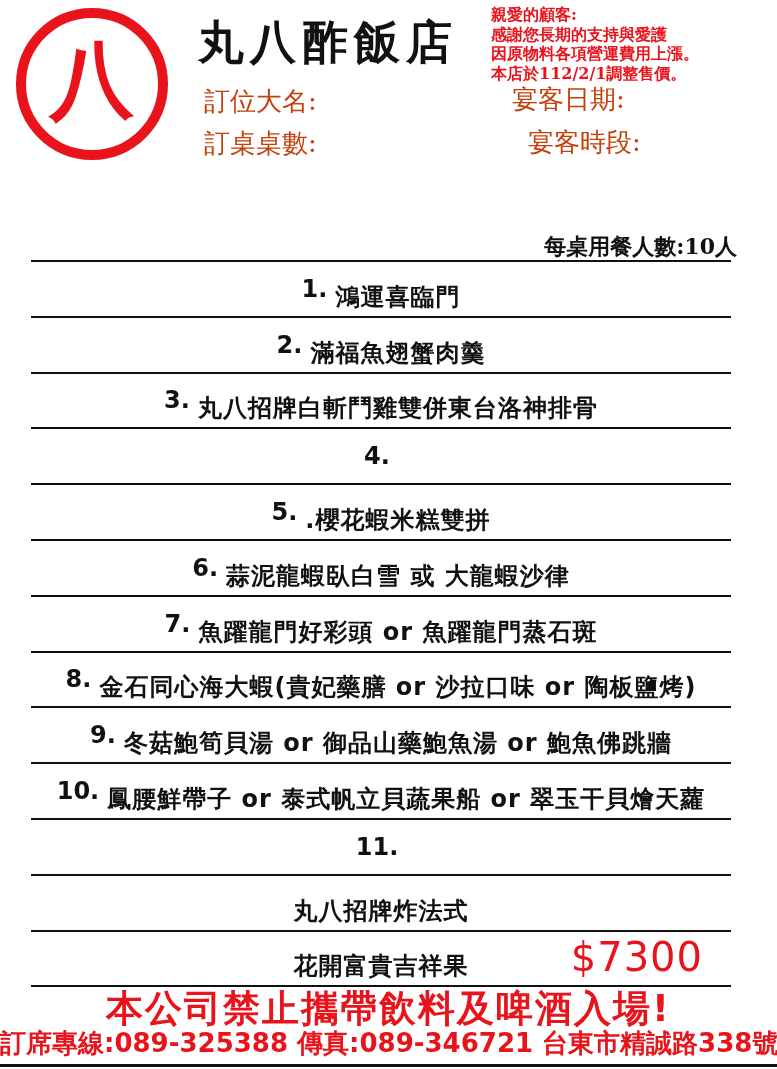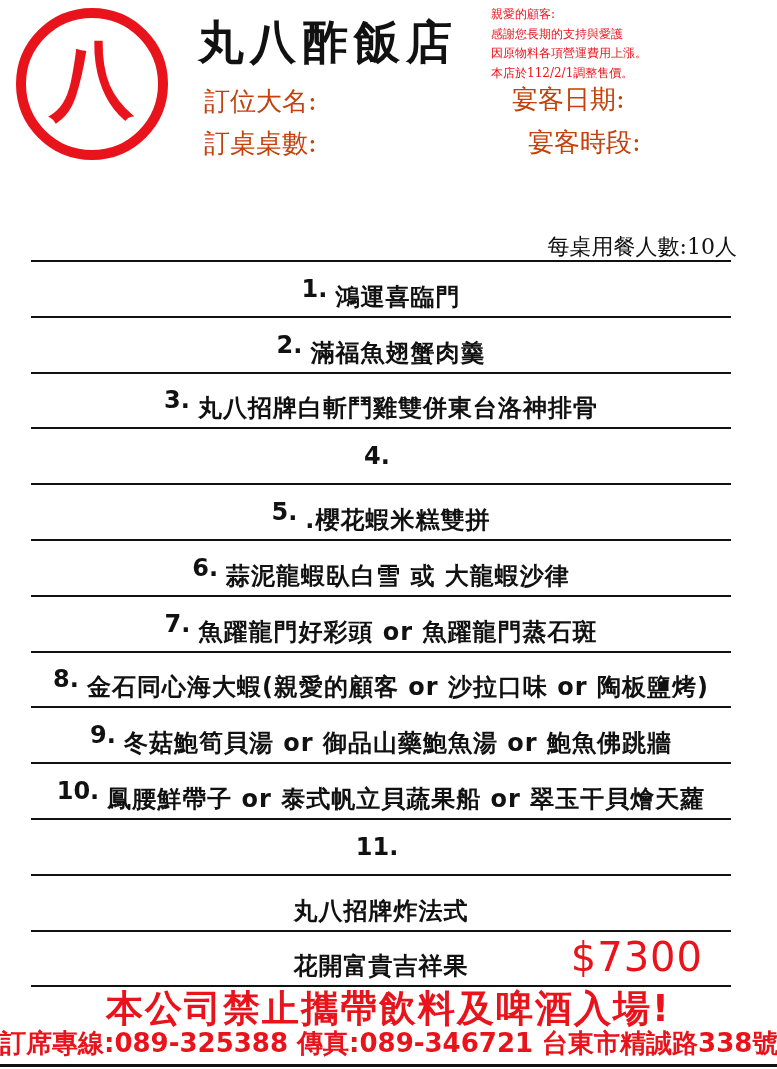--- a/index.html
+++ b/index.html
@@ -35,30 +35,31 @@
     font-family:"DejaVu Serif","Liberation Serif",serif;
   }
   .f-name{left:204px;top:84px;}
   .f-date{left:512px;top:82px;}
   .f-tables{left:204px;top:126px;}
   .f-time{left:512px;top:125px;margin-left:16px;}
   
   .notice{
     position:absolute;left:491px;top:5px;width:286px;
     color:var(--red);
-    font-size:12px;line-height:19.5px;font-weight:normal;
+    font-size:16px;line-height:19.5px;font-weight:bold;
     font-family:"DejaVu Serif","Liberation Serif",serif;
     white-space:nowrap;
   }
   
   .table-info{
     position:absolute;right:40px;top:232px;
     font-size:22px;color:#111;
     font-family:"DejaVu Serif","Liberation Serif",serif;
     white-space:nowrap;
+    font-weight:bold;
   }
   
   .menu{
     position:absolute;left:31px;top:260px;width:700px;
     border-top:2px solid #111;
   }
   .menu-row{
     position:relative;
     height:53.8px;
     border-bottom:2px solid #111;
@@ -141,21 +142,21 @@
       <div class="menu-row">
         <span class="menu-no">6.</span>
         <span class="menu-text">蒜泥龍蝦臥白雪 或 大龍蝦沙律</span>
       </div>
       <div class="menu-row">
         <span class="menu-no">7.</span>
         <span class="menu-text">魚躍龍門好彩頭 or 魚躍龍門蒸石斑</span>
       </div>
       <div class="menu-row">
         <span class="menu-no">8.</span>
-        <span class="menu-text">金石同心海大蝦(親愛的顧客 or 沙拉口味 or 陶板鹽烤)</span>
+        <span class="menu-text">金石同心海大蝦(貴妃藥膳 or 沙拉口味 or 陶板鹽烤)</span>
       </div>
       <div class="menu-row">
         <span class="menu-no">9.</span>
         <span class="menu-text">冬菇鮑筍貝湯 or 御品山藥鮑魚湯 or 鮑魚佛跳牆</span>
       </div>
       <div class="menu-row">
         <span class="menu-no">10.</span>
         <span class="menu-text">鳳腰鮮帶子 or 泰式帆立貝蔬果船 or 翠玉干貝燴天蘿</span>
       </div>
       <div class="menu-row">

